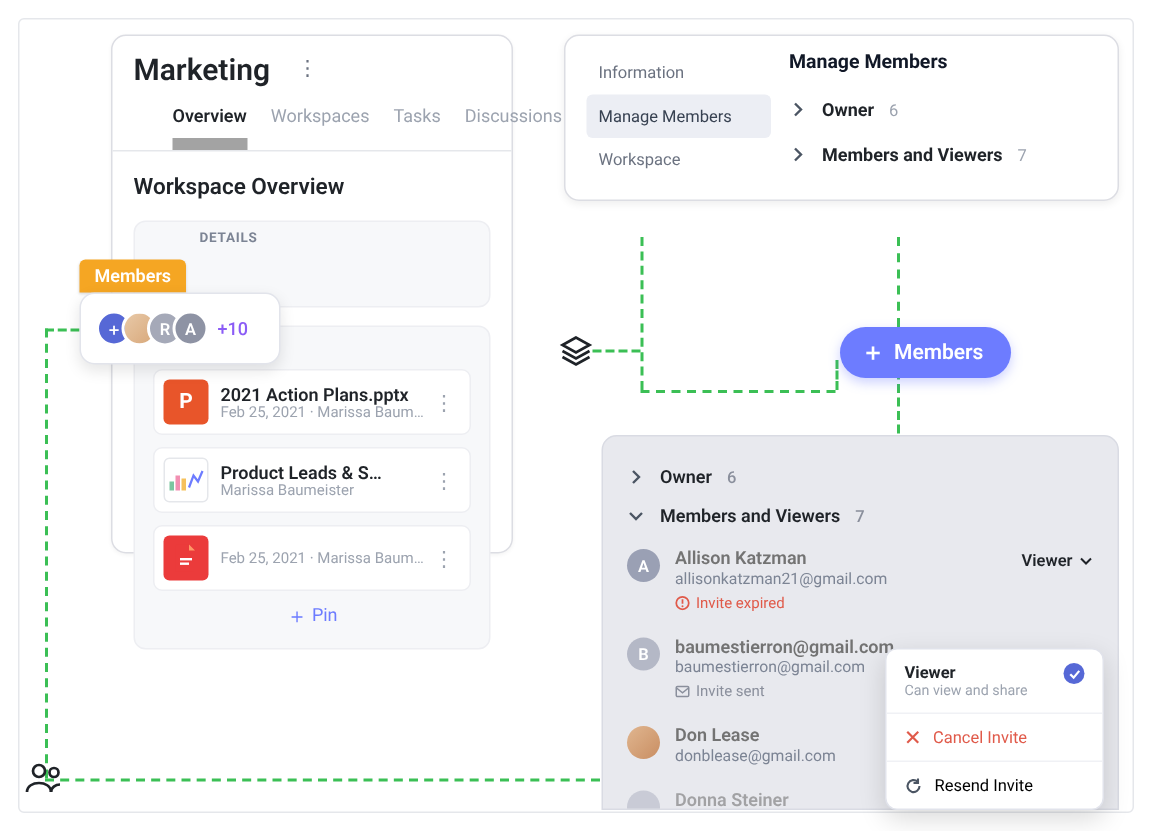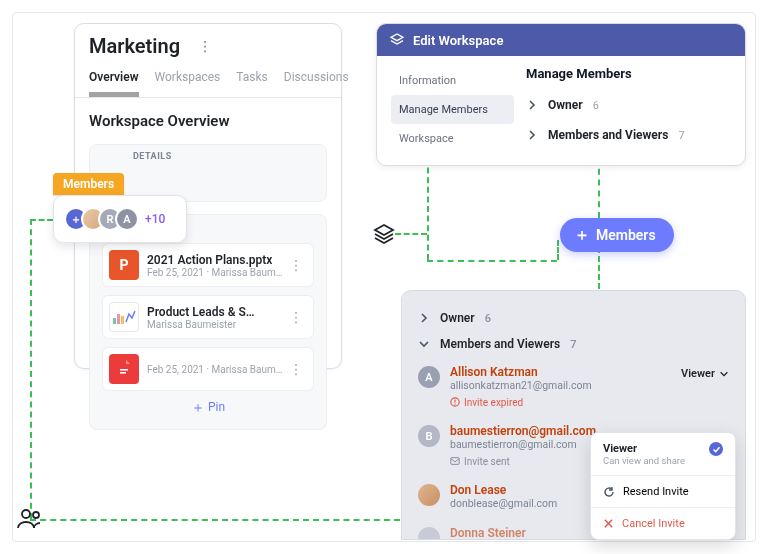--- a/index.html
+++ b/index.html
@@ -8,21 +8,21 @@
 
   svg { display: block; }
 
   
   .left-card { position: absolute; left: 74px; top: 23px; width: 268px; height: 346px; background: #fff; border: 1px solid #dcdde3; border-radius: 10px; padding: 10px 14px 8px 14px; box-shadow: 0 1px 3px rgba(0,0,0,0.05); }
   .lc-title-row { display: flex; align-items: center; gap: 12px; margin-bottom: 6px; }
   .lc-title { font-size: 20px; font-weight: 600; color: #1f2328; }
   .lc-more { color: #6b7280; font-size: 14px; line-height: 1; padding: 2px 6px; cursor: pointer; }
   .lc-tabs { display: flex; gap: 16px; border-bottom: 1px solid #e5e7eb; margin: 0 -14px; padding: 0 14px; }
   .lc-tab { font-size: 12px; color: #9ca3af; padding: 6px 0 8px 0; cursor: pointer; }
-  .lc-tab.active { color: #1f2328; font-weight: 600; border-bottom: 5px solid #a3a3a3; }
+  .lc-tab.active { color: #1f2328; font-weight: 600; border-bottom: 8px solid #a3a3a3; margin-left: 26px; }
   .lc-header2 { font-size: 15px; font-weight: 600; color: #1f2328; margin: 14px 0 14px 0; }
   .lc-section { background: #f7f8fa; border: 1px solid #edeef2; border-radius: 8px; padding: 10px 12px 12px 12px; margin-bottom: 12px; }
   .lc-section-label { font-size: 9px; font-weight: 700; letter-spacing: 0.5px; color: #7c8494; padding-left: 31px; }
   .content-item { display: flex; align-items: center; background: #fff; border: 1px solid #edeef2; border-radius: 6px; padding: 6px 6px; margin-top: 8px; }
   .content-item:first-of-type { margin-top: 10px; }
   .ci-icon { width: 30px; height: 30px; border-radius: 4px; display: flex; align-items: center; justify-content: center; margin-right: 8px; flex-shrink: 0; }
   .ci-icon.ppt { background:#e8552a; color:#fff; font-weight:700; font-size:14px; }
   .ci-icon.pdf { background:#eb3b3b; color:#fff; font-weight:700; font-size:13px; }
   .ci-icon.chart { background:#fff; border:1px solid #e5e7eb; }
   .ci-texts { flex: 1; min-width: 0; }
@@ -65,21 +65,21 @@
   
   .panel { position: absolute; right: 22px; bottom: 14px; width: 345px; height: 250px; background: #e8e9ee; border-radius: 10px 10px 0 0; border: 1px solid #d9dbe3; padding: 14px 16px 0 16px; overflow: hidden; }
   .p-row { display: flex; align-items: center; gap: 10px; font-size: 12px; font-weight: 600; color: #1f2328; padding: 6px 0; cursor: pointer; }
   .p-count { font-size: 11px; color: #8a8f9c; font-weight: 500; }
   .p-member { display: flex; align-items: flex-start; gap: 10px; padding: 8px 0; }
   .pm-av { width: 22px; height: 22px; border-radius: 50%; display: flex; align-items: center; justify-content: center; font-size: 11px; font-weight: 600; color: #fff; flex-shrink: 0; margin-top: 1px; }
   .pm-av.a { background: #9aa0b4; }
   .pm-av.b { background: #b4b8c6; }
   .pm-av.photo { background: linear-gradient(135deg,#e0b690,#c98e62); }
   .pm-texts { flex: 1; min-width: 0; }
-  .pm-name { font-size: 12px; font-weight: 600; color: #c2410c; }
+  .pm-name { font-size: 12px; font-weight: 600; color: #737373; }
   .pm-email { font-size: 10.5px; color: #7c8494; }
   .pm-status { font-size: 10px; display: flex; align-items: flex-start; gap: 4px; margin-top: 5px; }
   .pm-status.expired { color: #e05a4a; }
   .pm-status.sent { color: #8a8f9c; }
   .viewer-toggle { font-size: 11px; font-weight: 600; color: #1f2328; display: flex; align-items: center; gap: 4px; cursor: pointer; padding-top: 2px; }
 
   
   .popup { position: absolute; right: 32px; bottom: 14px; width: 146px; background: #fff; border: 1px solid #e1e3eb; border-radius: 8px; box-shadow: 0 6px 18px rgba(0,0,0,0.15); z-index: 5; overflow: hidden; }
   .popup-row { padding: 9px 12px; display: flex; align-items: center; gap: 8px; font-size: 11px; cursor: pointer; }
   .popup-row.header { display: flex; align-items: flex-start; justify-content: space-between; }
@@ -188,27 +188,20 @@
   <div class="avatar-stack">
     <div class="av add">＋</div>
     <div class="av photo"></div>
     <div class="av r">R</div>
     <div class="av a">A</div>
   </div>
   <div class="plus-count">+10</div>
 </div>
 
 <div class="right-card">
-  <div class="rc-header">
-    <svg width="16" height="16" viewBox="0 0 24 24" fill="none" stroke="#fff" stroke-width="2">
-        <polygon points="12 3 3 8 12 13 21 8 12 3"></polygon>
-        <polyline points="3 13 12 18 21 13"></polyline>
-      </svg>
-    <span>Edit Workspace</span>
-  </div>
   <div class="rc-body">
     <div class="rc-nav">
       <div class="rc-nav-item">Information</div>
       <div class="rc-nav-item active">Manage Members</div>
       <div class="rc-nav-item">Workspace</div>
     </div>
     <div class="rc-main">
       <div class="rc-main-title">Manage Members</div>
       <div class="rc-row">
         <svg class="chev" viewBox="0 0 12 12">
@@ -324,27 +317,27 @@
     <div class="tcol">
       <div class="popup-title">Viewer</div>
       <div class="popup-sub">Can view and share</div>
     </div>
     <div class="check check-circle">
       <svg width="9" height="9" viewBox="0 0 12 12">
           <polyline points="2 6 5 9 10 3" fill="none" stroke="#fff" stroke-width="2"></polyline>
         </svg>
     </div>
   </div>
+  <div class="popup-row cancel">
+    <svg width="11" height="11" viewBox="0 0 12 12">
+        <line x1="2" y1="2" x2="10" y2="10" stroke="#e05a4a" stroke-width="1.6"></line>
+        <line x1="10" y1="2" x2="2" y2="10" stroke="#e05a4a" stroke-width="1.6"></line>
+      </svg>
+    <span>Cancel Invite</span>
+  </div>
   <div class="popup-row">
     <svg width="12" height="12" viewBox="0 0 12 12">
         <path d="M10 6a4 4 0 1 1-1.2-2.8" fill="none" stroke="#4b5563" stroke-width="1.4"></path>
         <polyline points="9 1 9 4 6 4" fill="none" stroke="#4b5563" stroke-width="1.4"></polyline>
       </svg>
     <span>Resend Invite</span>
   </div>
-  <div class="popup-row cancel">
-    <svg width="11" height="11" viewBox="0 0 12 12">
-        <line x1="2" y1="2" x2="10" y2="10" stroke="#e05a4a" stroke-width="1.6"></line>
-        <line x1="10" y1="2" x2="2" y2="10" stroke="#e05a4a" stroke-width="1.6"></line>
-      </svg>
-    <span>Cancel Invite</span>
-  </div>
 </div>
 
 </body></html>

